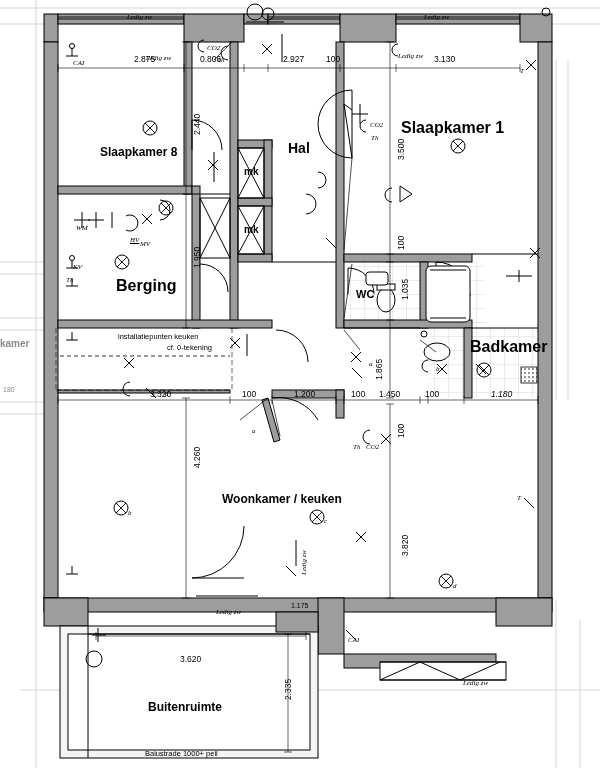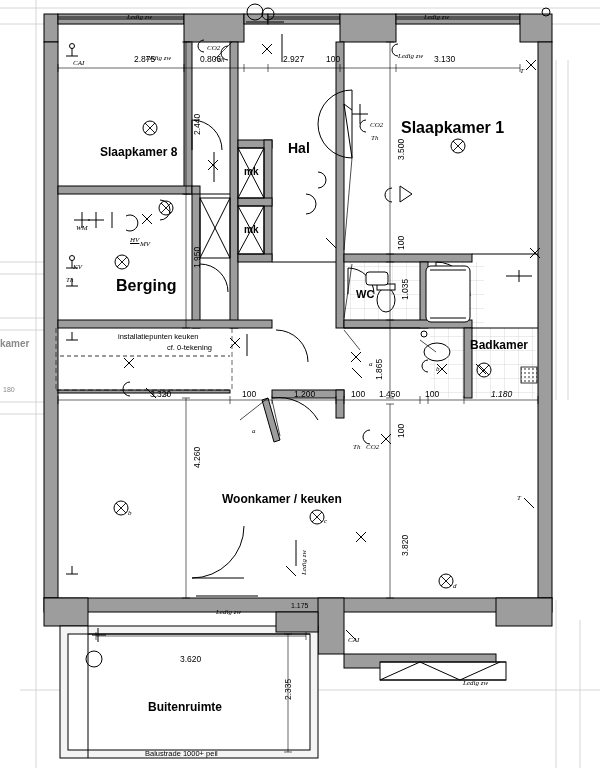--- a/index.html
+++ b/index.html
@@ -331,21 +331,21 @@
       <path d="M272 400 L280 436"></path>
     </g>
   </svg>
 
   <div class="layer">
     <div class="room-label" style="left:100px; top:145px; font-size:12px;">Slaapkamer 8</div>
     <div class="room-label" style="left:288px; top:140px; font-size:14px;">Hal</div>
     <div class="room-label" style="left:401px; top:119px; font-size:16px;">Slaapkamer 1</div>
     <div class="room-label" style="left:116px; top:277px; font-size:16px;">Berging</div>
     <div class="room-label" style="left:356px; top:288px; font-size:11px;">WC</div>
-    <div class="room-label" style="left:470px; top:338px; font-size:12px;">Badkamer</div>
+    <div class="room-label" style="left:470px; top:338px; font-size:16px;">Badkamer</div>
     <div class="room-label" style="left:222px; top:492px; font-size:12px;">Woonkamer / keuken</div>
     <div class="room-label" style="left:148px; top:700px; font-size:12px;">Buitenruimte</div>
     <div class="room-label" style="left:244px; top:166px; font-size:10px;">mk</div>
     <div class="room-label" style="left:244px; top:224px; font-size:10px;">mk</div>
     <div class="room-label" style="left:0px; top:338px; font-size:10px; color:#8a8a8a;">kamer</div>
 
     <div class="dim-label" style="left:134px; top:54px;">2.875</div>
     <div class="dim-label" style="left:200px; top:54px;">0.806</div>
     <div class="dim-label" style="left:283px; top:54px;">2.927</div>
     <div class="dim-label" style="left:326px; top:54px;">100</div>

